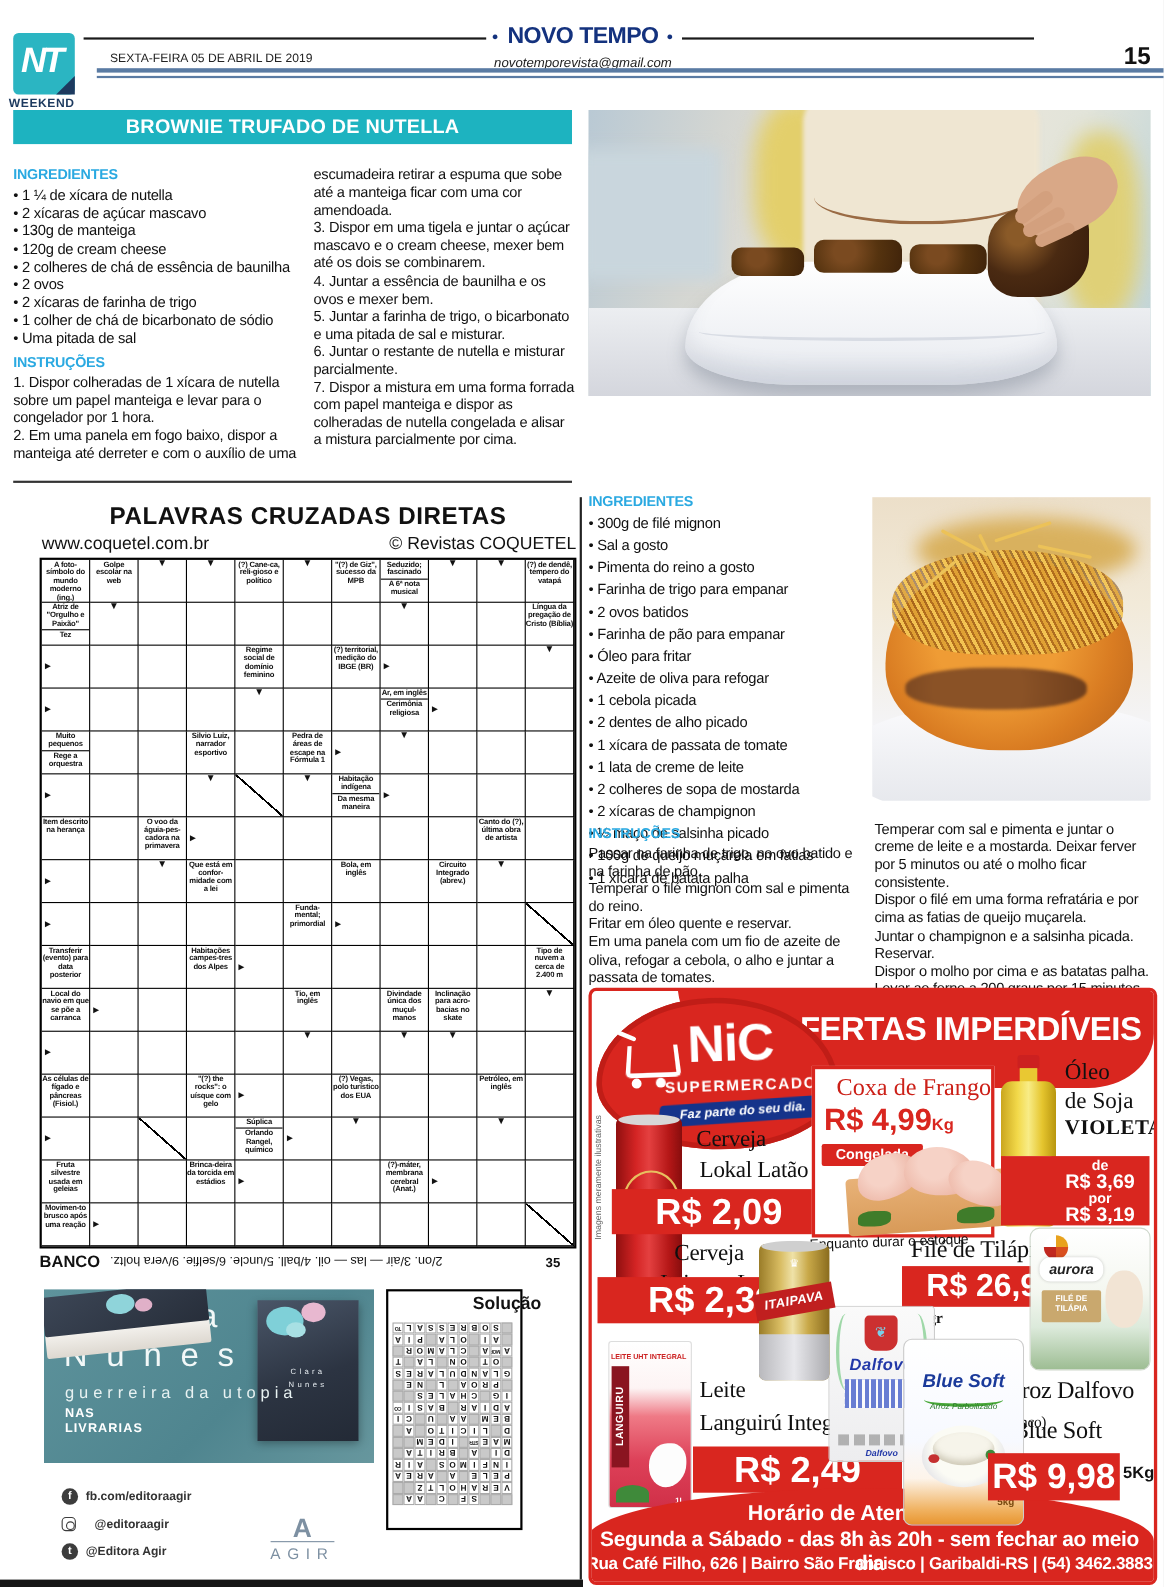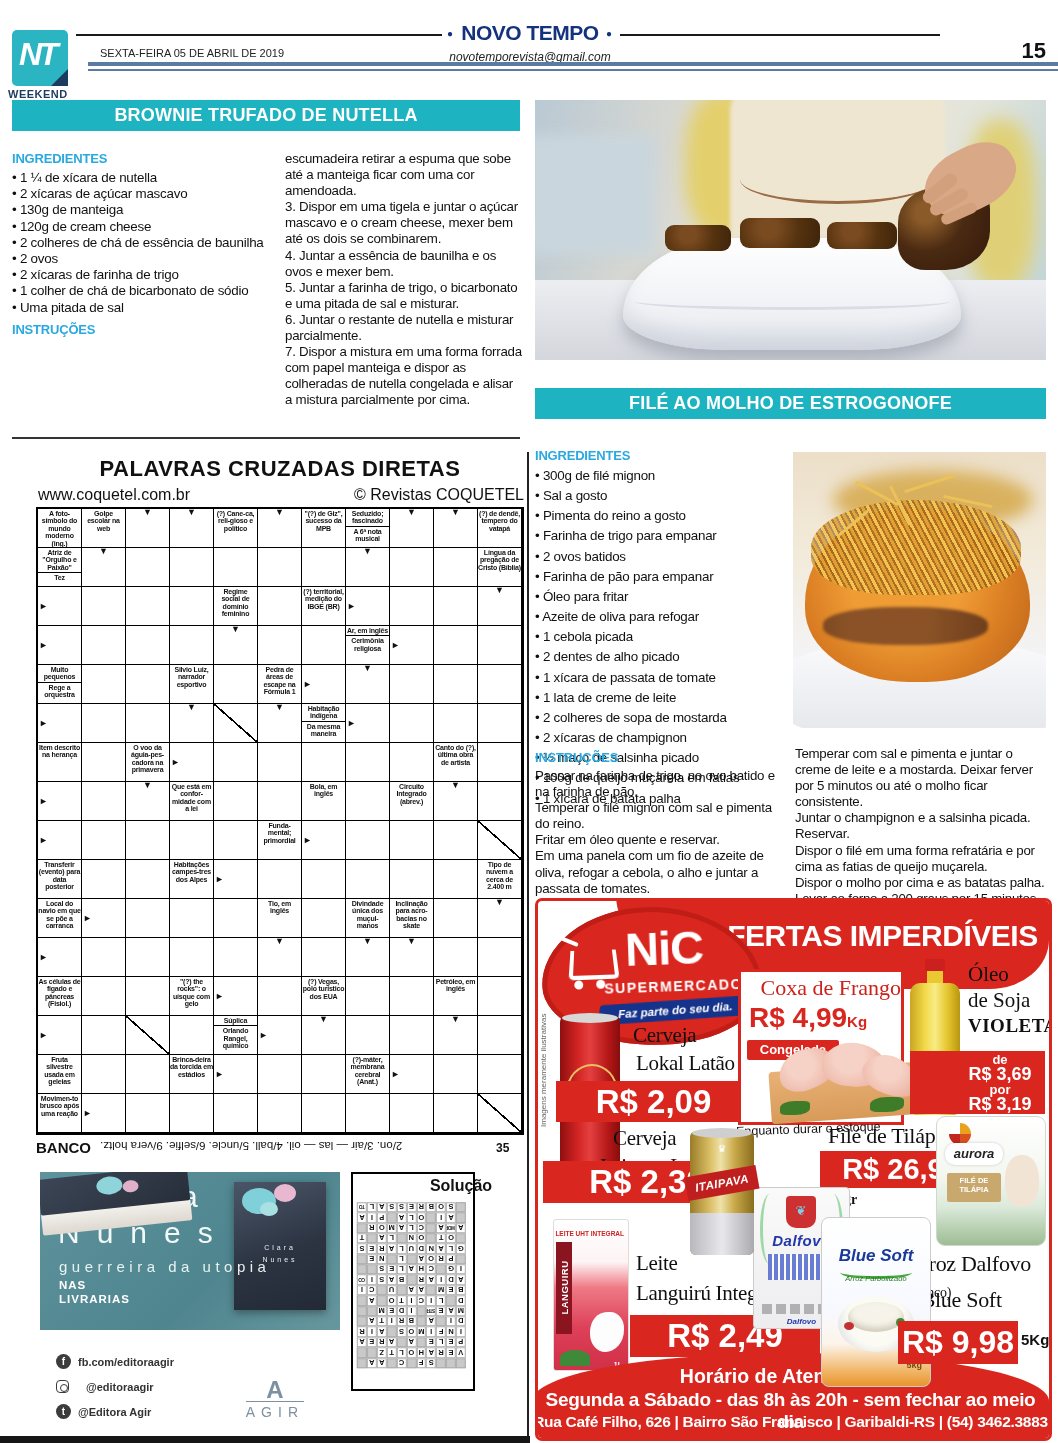--- a/index.html
+++ b/index.html
@@ -239,20 +239,24 @@
       <div class="li">2 xícaras de açúcar mascavo</div>
       <div class="li">130g de manteiga</div>
       <div class="li">120g de cream cheese</div>
       <div class="li">2 colheres de chá de essência de baunilha</div>
       <div class="li">2 ovos</div>
       <div class="li">2 xícaras de farinha de trigo</div>
       <div class="li">1 colher de chá de bicarbonato de sódio</div>
       <div class="li">Uma pitada de sal</div>
     </div>
   <div class="abs lab" style="left:12px;top:322px;">INSTRUÇÕES</div>
+  <div class="abs instr-col" style="left:12px;top:340px;width:264px;">
+      <div class="li">1. Dispor colheradas de 1 xícara de nutella sobre um papel manteiga e levar para o congelador por 1 hora.</div>
+      <div class="li">2. Em uma panela em fogo baixo, dispor a manteiga até derreter e com o auxílio de uma</div>
+    </div>
   <div class="abs instr-col" style="left:285px;top:151px;width:237px;">
       <div class="li">escumadeira retirar a espuma que sobe até a manteiga ficar com uma cor amendoada.</div>
       <div class="li">3. Dispor em uma tigela e juntar o açúcar mascavo e o cream cheese, mexer bem até os dois se combinarem.</div>
       <div class="li">4. Juntar a essência de baunilha e os ovos e mexer bem.</div>
       <div class="li">5. Juntar a farinha de trigo, o bicarbonato e uma pitada de sal e misturar.</div>
       <div class="li">6. Juntar o restante de nutella e misturar parcialmente.</div>
       <div class="li">7. Dispor a mistura em uma forma forrada com papel manteiga e dispor as colheradas de nutella congelada e alisar a mistura parcialmente por cima.</div>
     </div>
   <div class="abs rule1"></div>
 
@@ -846,21 +850,20 @@
     <div class="rim"></div>
     <div class="hand">
       <div class="piece"></div>
       <div class="palm"></div>
       <div class="fing" style="right:58px;top:34px;width:40px;height:13px;transform:rotate(-38deg);"></div>
       <div class="fing" style="right:48px;top:48px;width:42px;height:12px;transform:rotate(-30deg);"></div>
       <div class="fing" style="right:40px;top:60px;width:38px;height:11px;transform:rotate(-24deg);"></div>
     </div>
   </div>
 
-  <div class="abs teal-bar" style="left:535px;top:388px;width:511px;">FILÉ AO MOLHO DE ESTROGONOFE</div>
   <div class="abs lab" style="left:535px;top:448px;">INGREDIENTES</div>
   <div class="abs ing-list ing2" style="left:535px;top:466px;width:252px;">
       <div class="li">300g de filé mignon</div>
       <div class="li">Sal a gosto</div>
       <div class="li">Pimenta do reino a gosto</div>
       <div class="li">Farinha de trigo para empanar</div>
       <div class="li">2 ovos batidos</div>
       <div class="li">Farinha de pão para empanar</div>
       <div class="li">Óleo para fritar</div>
       <div class="li">Azeite de oliva para refogar</div>
@@ -890,22 +893,22 @@
 
   <div class="abs lab" style="left:535px;top:750px;">INSTRUÇÕES</div>
   <div class="abs instr-col" style="left:535px;top:768px;width:254px;">
       <div class="li">Passar na farinha de trigo, no ovo batido e na farinha de pão.</div>
       <div class="li">Temperar o filé mignon com sal e pimenta do reino.</div>
       <div class="li">Fritar em óleo quente e reservar.</div>
       <div class="li">Em uma panela com um fio de azeite de oliva, refogar a cebola, o alho e juntar a passata de tomates.</div>
     </div>
   <div class="abs instr-col" style="left:795px;top:746px;width:251px;">
       <div class="li">Temperar com sal e pimenta e juntar o creme de leite e a mostarda. Deixar ferver por 5 minutos ou até o molho ficar consistente.</div>
+      <div class="li">Dispor o filé em uma forma refratária e por cima as fatias de queijo muçarela.</div>
       <div class="li">Juntar o champignon e a salsinha picada. Reservar.</div>
-      <div class="li">Dispor o filé em uma forma refratária e por cima as fatias de queijo muçarela.</div>
       <div class="li">Dispor o molho por cima e as batatas palha.</div>
       <div class="li">Levar ao forno a 200 graus por 15 minutos.</div>
     </div>
 
   <div class="abs" id="ad">
     <div id="ad-headline">
       <div>OFERTAS IMPERDÍVEIS</div>
     </div>
     <div id="nic-blob">
       <div id="nic-cart">

